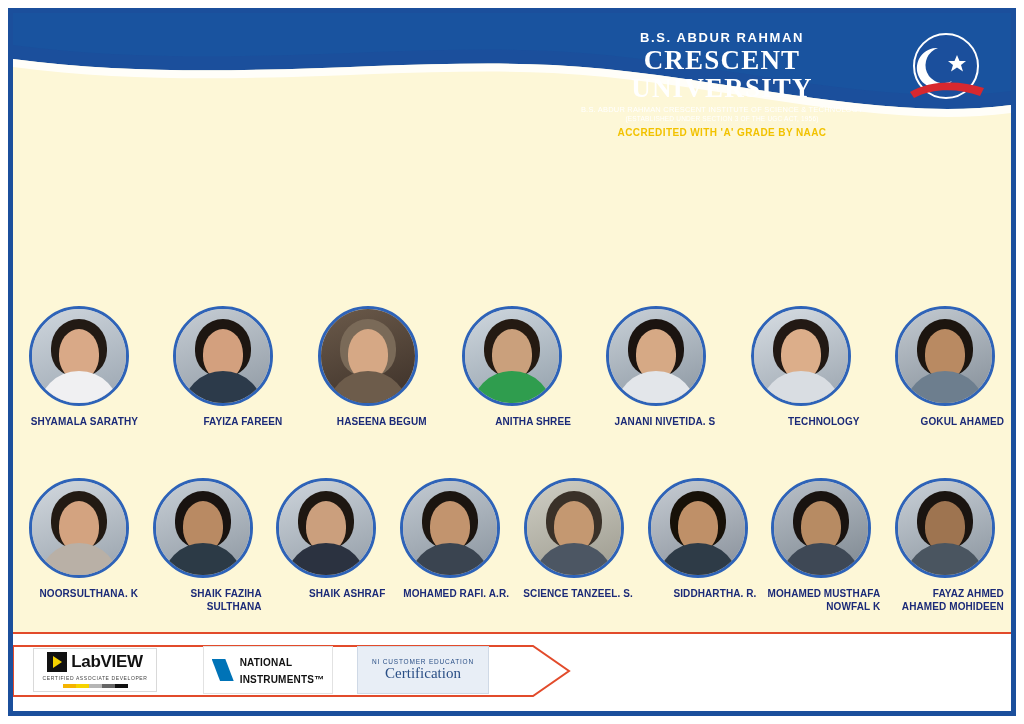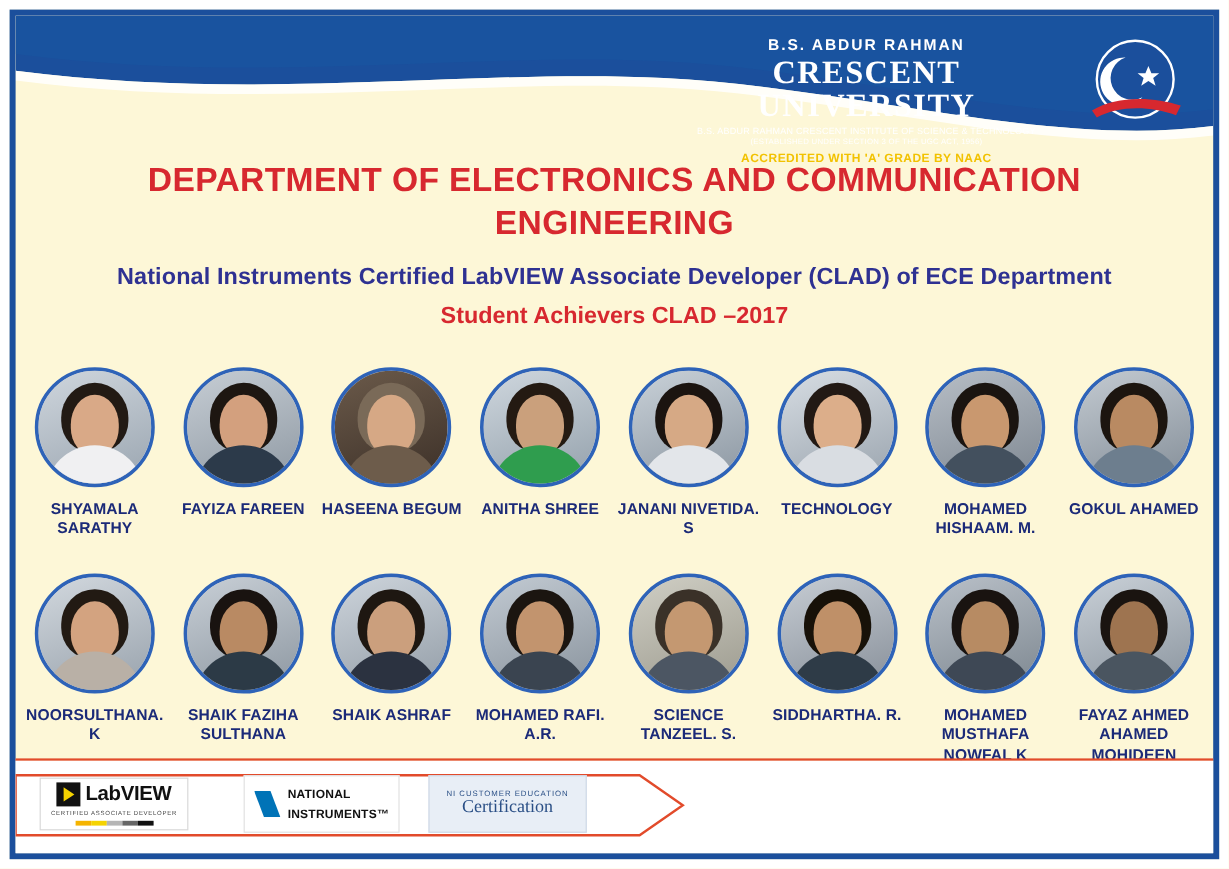--- a/index.html
+++ b/index.html
@@ -149,24 +149,25 @@
   .avatar .body {
     position: absolute;
     left: 50%; bottom: -14px;
     width: 82px; height: 46px;
     margin-left: -41px;
     border-radius: 42px 42px 0 0;
   }
   .p-name {
     margin-top: 10px;
     color: #1b2a78;
-    font-size: 13px;
+    font-size: 10px;
     font-weight: bold;
     line-height: 1.25;
     letter-spacing: .1px;
+    text-align: right;
   }
 
   
   .bottom-sep {
     position: absolute;
     left: 13px; right: 13px; top: 632px;
     height: 2px; background: #e24b2b;
   }
   .bottom-bar {
     position: absolute;
@@ -258,25 +259,20 @@
     <div class="crest">
       <svg width="100" height="78" viewBox="0 0 100 78">
         <circle cx="52" cy="36" r="32" fill="#1b4f9c" stroke="#ffffff" stroke-width="2"></circle>
         <path d="M44 18 a18 18 0 1 0 14 33 a20 20 0 1 1 -14 -33 Z" fill="#ffffff"></path>
         <polygon points="63,25 65.5,31 72,31 67,35 69,41.5 63,37.5 57,41.5 59,35 54,31 60.5,31" fill="#ffffff"></polygon>
         <path d="M16 62 C36 50 66 50 90 58 L86 66 C64 58 38 58 20 68 Z" fill="#d7282f"></path>
       </svg>
     </div>
   </div>
 
-  <div class="titles">
-    <div class="t-dept">DEPARTMENT OF ELECTRONICS AND COMMUNICATION ENGINEERING</div>
-    <div class="t-sub">National Instruments Certified LabVIEW Associate Developer (CLAD) of ECE Department</div>
-    <div class="t-sub2">Student Achievers CLAD –2017</div>
-  </div>
 
   <div class="grid row1">
     <div class="person">
       <div class="avatar">
           <span class="photo" style="background:linear-gradient(160deg,#cfd6dd,#9aa5b0)"></span>
           <span class="hair" style="background:#221a14"></span>
           <span class="face" style="background:#d9a987"></span>
           <span class="body" style="background:#f0f0f2"></span>
         </div>
       <div class="p-name">SHYAMALA SARATHY</div>
@@ -318,29 +314,20 @@
       <div class="p-name">JANANI NIVETIDA. S</div>
     </div>
     <div class="person">
       <div class="avatar">
           <span class="photo" style="background:linear-gradient(160deg,#d7dde3,#9aa4ae)"></span>
           <span class="hair" style="background:#221914"></span>
           <span class="face" style="background:#dcae8a"></span>
           <span class="body" style="background:#d9dde2"></span>
         </div>
       <div class="p-name">TECHNOLOGY</div>
-    </div>
-    <div class="person">
-      <div class="avatar">
-          <span class="photo" style="background:linear-gradient(160deg,#b7bec6,#7e8791)"></span>
-          <span class="hair" style="background:#1a1410"></span>
-          <span class="face" style="background:#c9986f"></span>
-          <span class="body" style="background:#43505e"></span>
-        </div>
-      <div class="p-name">MOHAMED HISHAAM. M.</div>
     </div>
     <div class="person">
       <div class="avatar">
           <span class="photo" style="background:linear-gradient(160deg,#c3cad1,#848e98)"></span>
           <span class="hair" style="background:#1c150f"></span>
           <span class="face" style="background:#b98a62"></span>
           <span class="body" style="background:#6d7e8e"></span>
         </div>
       <div class="p-name">GOKUL AHAMED</div>
     </div>

